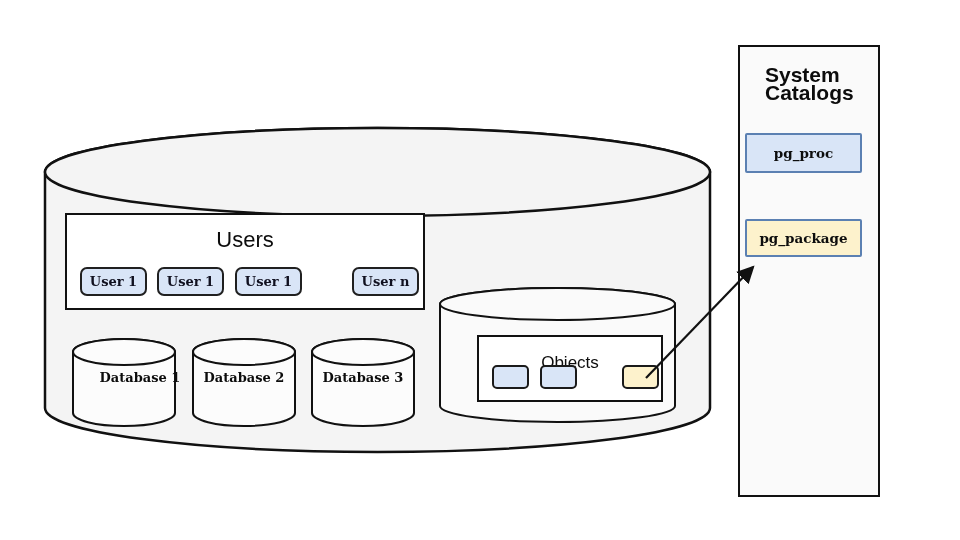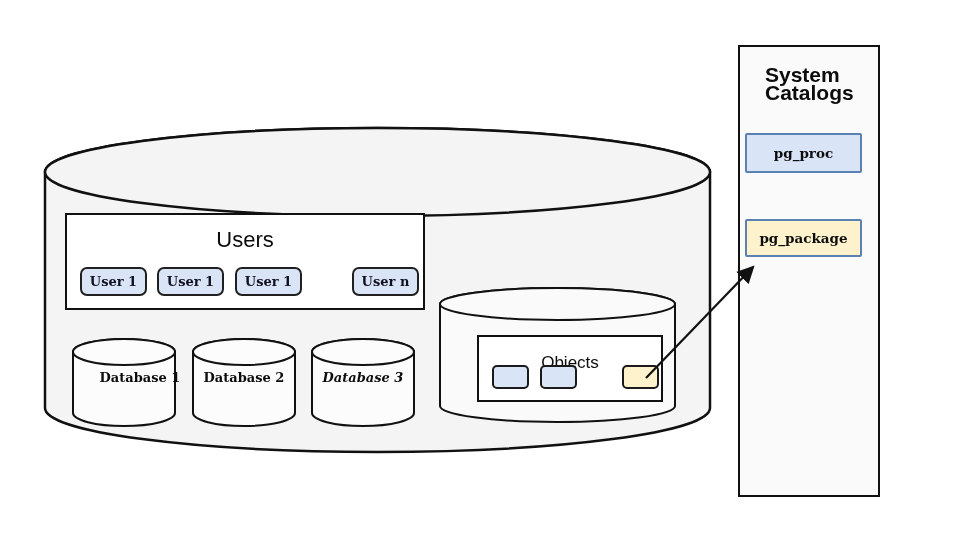--- a/index.html
+++ b/index.html
@@ -119,21 +119,21 @@
     <div class="abs users-box">
       <div class="abs users-title">Users</div>
       <div class="abs pill user-btn" style="left:13px;">User 1</div>
       <div class="abs pill user-btn" style="left:90px;">User 1</div>
       <div class="abs pill user-btn" style="left:168px;">User 1</div>
       <div class="abs pill user-btn" style="left:285px;">User n</div>
     </div>
 
     <div class="abs db-label" style="left:73px;margin-left:16px;">Database 1</div>
     <div class="abs db-label" style="left:193px;text-align:center;">Database 2</div>
-    <div class="abs db-label" style="left:312px;font-style:italic;">Database 3</div>
+    <div class="abs db-label" style="left:312px;">Database 3</div>
 
     <div class="abs objects-box">
       <div class="abs objects-title">Objects</div>
       <div class="abs obj-rect blue" style="left:13px;"></div>
       <div class="abs obj-rect blue" style="left:61px;"></div>
       <div class="abs obj-rect yellow" style="left:143px;"></div>
     </div>
 
     <div class="abs catalog-panel">
       <div class="abs catalog-title">System Catalogs</div>

